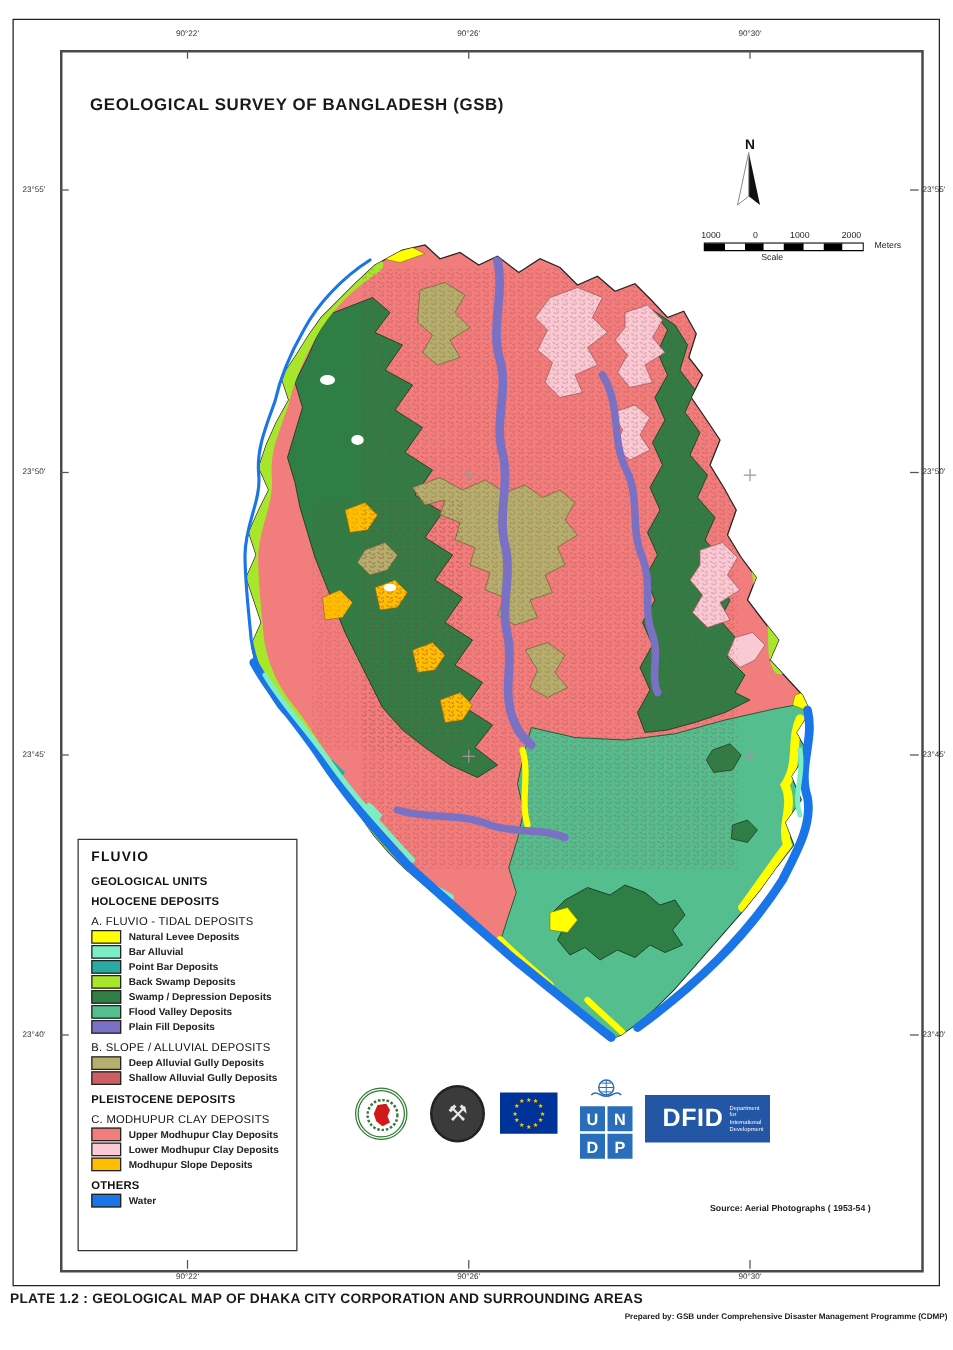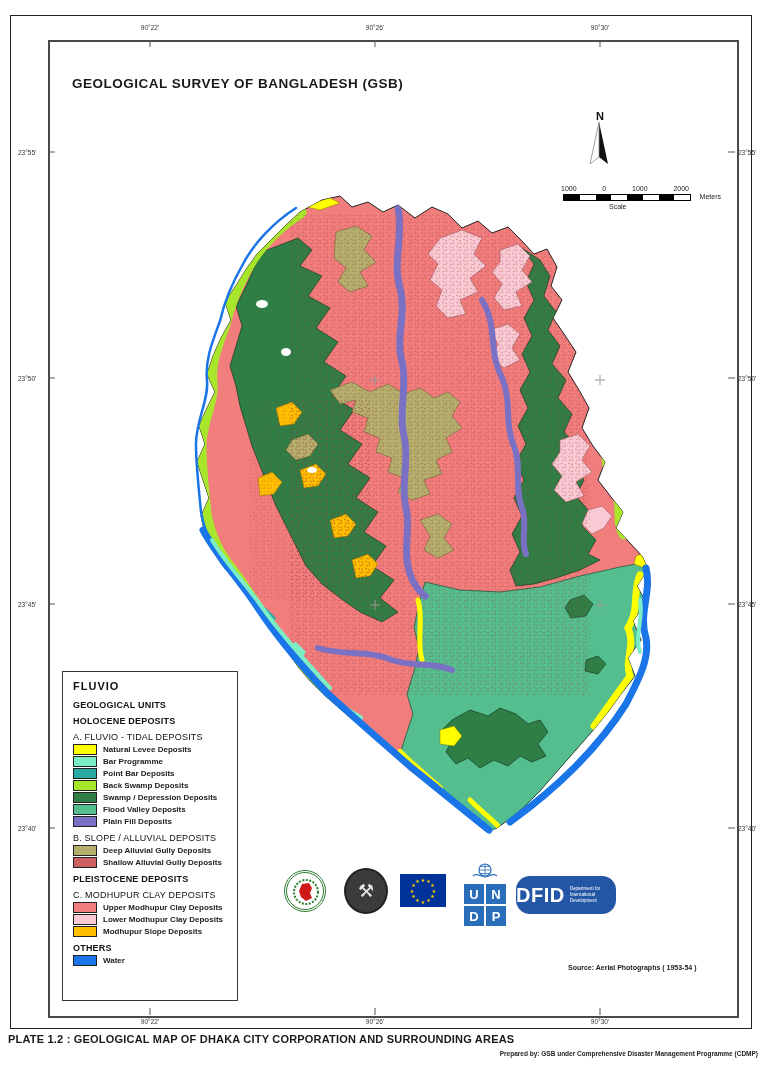--- a/index.html
+++ b/index.html
@@ -40,21 +40,21 @@
   
   .logos{left:284px;top:862px;height:64px;}
   .logo-bd{left:0px;top:8px;width:42px;height:42px;border-radius:50%;border:3px double #2E7D32;background:#fff;box-sizing:border-box;position:absolute;}
   .logo-bd svg{position:absolute;left:6px;top:6px;}
   .logo-gsb{left:60px;top:6px;width:44px;height:46px;border-radius:50%;background:#3b3b3b;color:#e8e8e8;display:flex;align-items:center;justify-content:center;font-size:18px;position:absolute;border:2px solid #222;box-sizing:border-box;}
   .logo-eu{left:116px;top:12px;width:46px;height:33px;background:#039;position:absolute;}
   .logo-eu i{position:absolute;color:#FC0;font-size:5px;font-style:normal;transform:translate(-50%,-50%);}
   .logo-undp{left:180px;top:0px;width:44px;height:62px;position:absolute;}
   .undp-grid{display:grid;grid-template-columns:20px 20px;grid-template-rows:20px 20px;gap:2px;margin-top:2px;}
   .undp-grid b{background:#2A6EBB;color:#fff;display:flex;align-items:center;justify-content:center;font-size:13px;}
-  .logo-dfid{left:232px;top:14px;width:100px;height:38px;background:#2456A6;color:#fff;position:absolute;display:flex;align-items:center;padding:0 0;box-sizing:border-box;border-radius:14px;}
+  .logo-dfid{left:232px;top:14px;width:100px;height:38px;background:#2456A6;color:#fff;position:absolute;display:flex;align-items:center;padding:0 14px;box-sizing:border-box;}
   .dfid-word{font-size:20px;font-weight:bold;letter-spacing:.5px;}
   .dfid-sub{font-size:4.6px;line-height:1.25;margin-left:5px;}
   .grat-cross{color:#999;}
 </style>
 </head>
 <body>
 
 <div class="abs outer-border"></div>
 <div class="abs map-frame"></div>
 
@@ -224,21 +224,21 @@
   <div id="legend-entries">
       <div class="lg-head bold">GEOLOGICAL UNITS</div>
       <div class="lg-head bold">HOLOCENE DEPOSITS</div>
       <div class="lg-head ">A. FLUVIO - TIDAL DEPOSITS</div>
       <div class="lg-item">
         <span class="lg-sw" style="background: rgb(255, 255, 0);"></span>
         <span class="lg-lab">Natural Levee  Deposits</span>
       </div>
       <div class="lg-item">
         <span class="lg-sw" style="background: rgb(124, 238, 198);"></span>
-        <span class="lg-lab">Bar Programme</span>
+        <span class="lg-lab">Bar Alluvial</span>
       </div>
       <div class="lg-item">
         <span class="lg-sw" style="background: rgb(41, 171, 164);"></span>
         <span class="lg-lab">Point Bar Deposits</span>
       </div>
       <div class="lg-item">
         <span class="lg-sw" style="background: rgb(168, 230, 44);"></span>
         <span class="lg-lab">Back Swamp Deposits</span>
       </div>
       <div class="lg-item">

